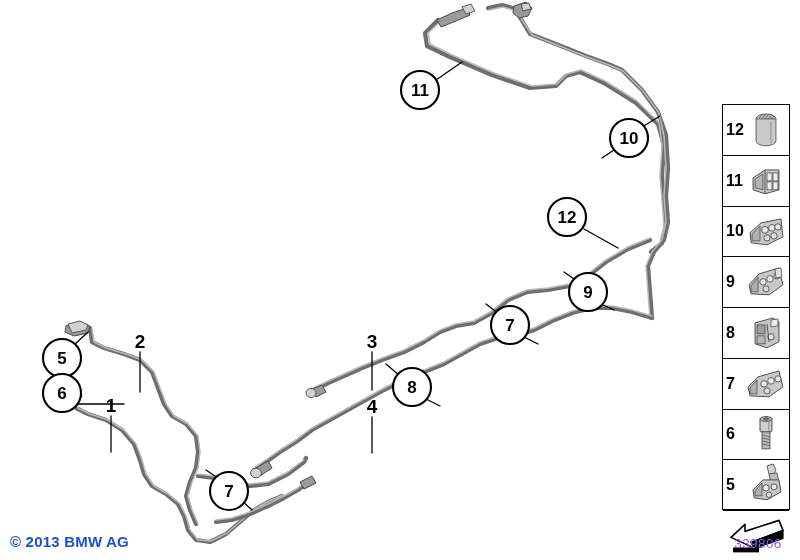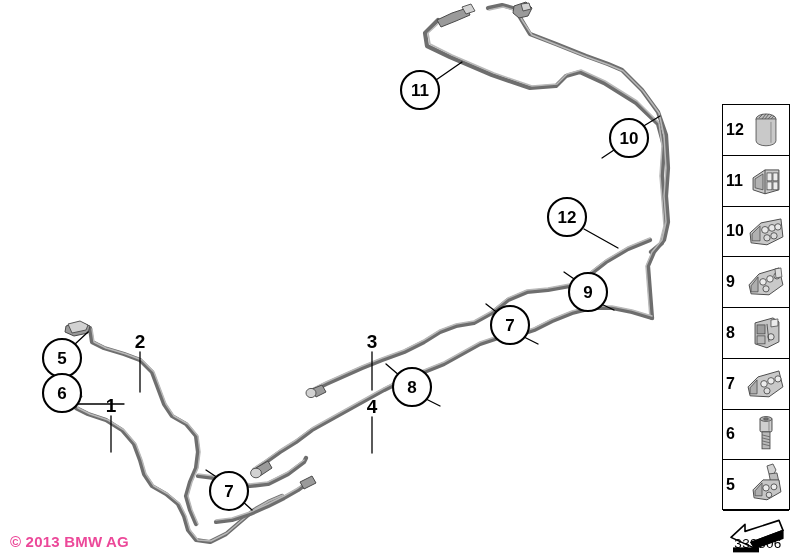--- a/index.html
+++ b/index.html
@@ -111,31 +111,31 @@
   .legend-art svg { display: block; width: 100%; height: 100%; }
   .arrow-cell { display: flex; align-items: center; justify-content: center; }
 
   #part-number {
     position: absolute;
     left: 722px;
     top: 536px;
     width: 72px;
     text-align: center;
     font-size: 13.5px;
-    color: #000000;
+    color: #8b5cf6;
     letter-spacing: 0.4px;
     font-family: "Liberation Sans", sans-serif;
   }
   #copyright {
     position: absolute;
     left: 10px;
     top: 533px;
     font-size: 15px;
     font-weight: bold;
-    color: #ec4899;
+    color: #1d4ed8;
     letter-spacing: 0.2px;
     font-family: "Liberation Sans", sans-serif;
   }
 </style>
 </head>
 <body>
 
 <div id="diagram-root">
 
   <svg class="main-svg" viewBox="0 0 800 560">

